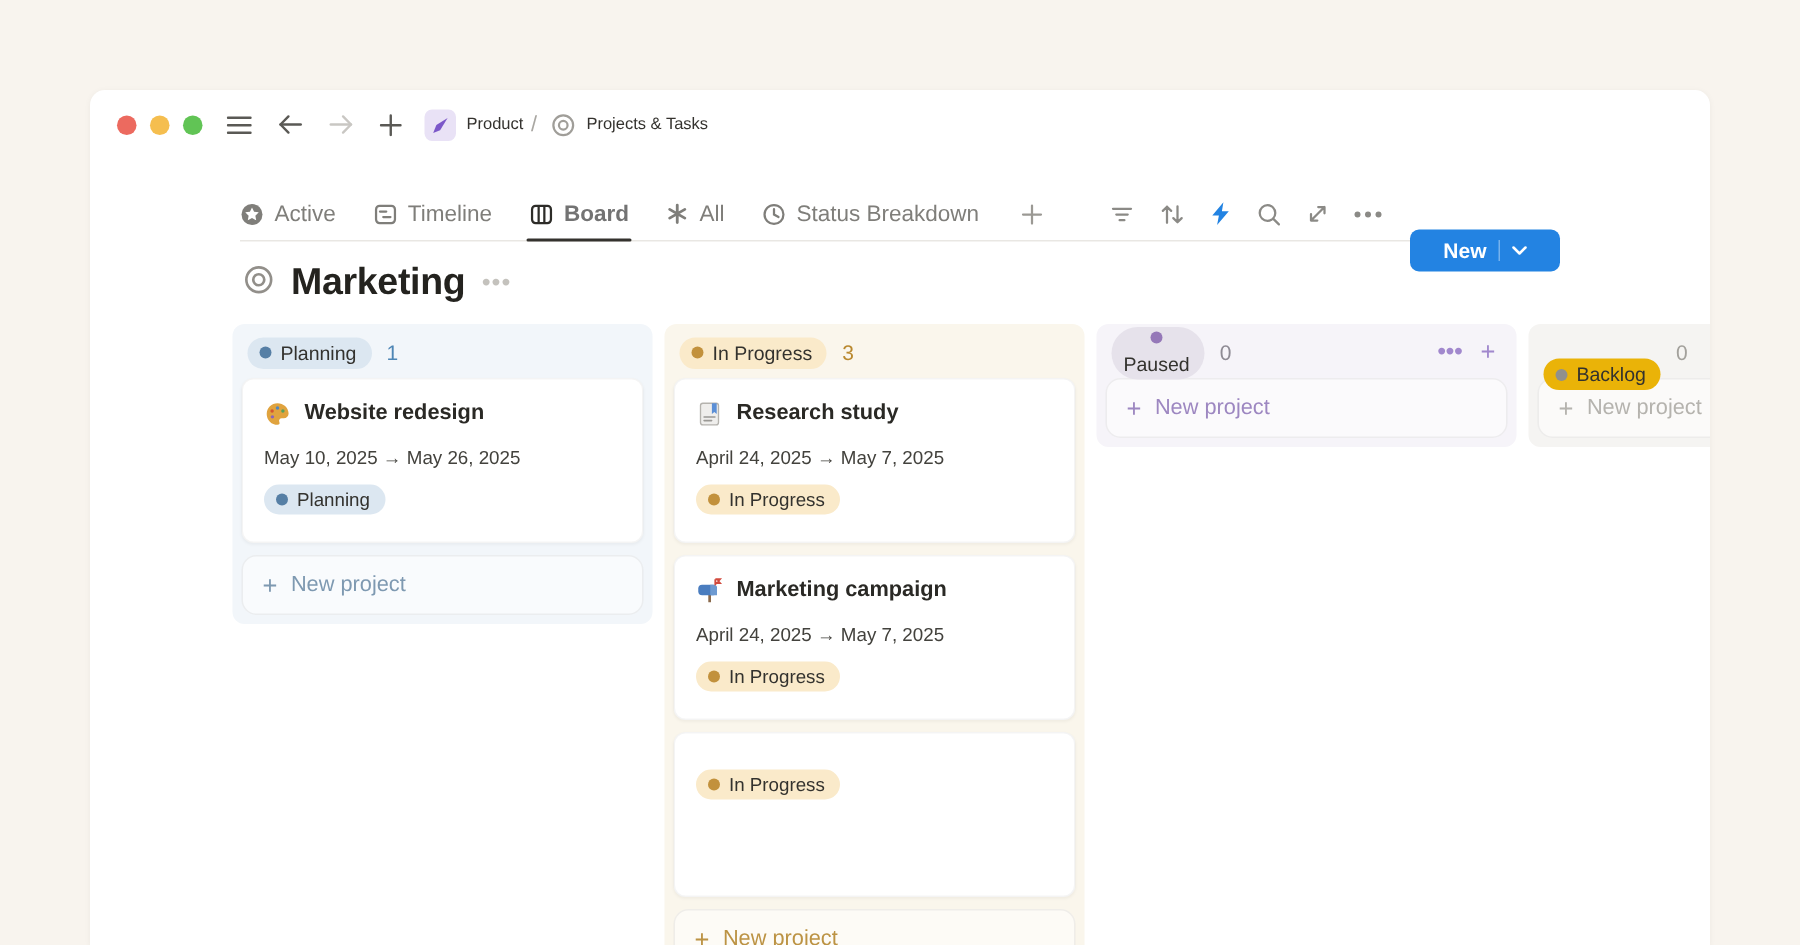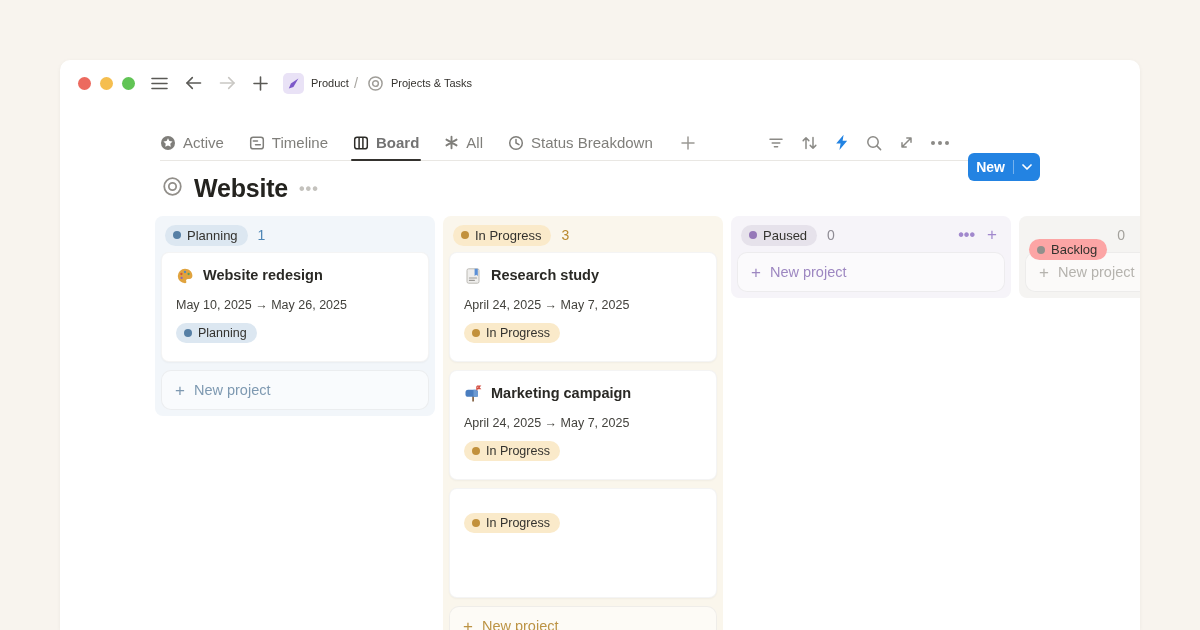--- a/index.html
+++ b/index.html
@@ -31,21 +31,21 @@
   
   .tabbar { margin:19px 100px 0 100px; height:36px; display:flex; align-items:center;
             border-bottom:1px solid #E9E7E3; position:relative; }
   .tabs { display:flex; align-items:center; gap:25px; height:100%; }
   .tab { display:flex; align-items:center; gap:7px; font-size:15px; color:#7F7E7A; height:100%; position:relative; cursor:default; }
   .tab.active { color:#737373; font-weight:700; }
   .tab.active::after { content:""; position:absolute; left:-2px; right:-2px; bottom:-1px; height:2.5px; background:#34322E; border-radius:2px; }
   .tab-plus { color:#9B9994; margin-left:3px; }
   .view-ctrls { margin-left:auto; display:flex; align-items:center; gap:17px; }
   .view-ctrls svg { display:block; }
-  .new-btn { display:flex; align-items:center; gap:8px; height:28px; padding:0 8px; background:#2383E2;
+  .new-btn { display:flex; align-items:center; gap:8px; height:28px; padding:0 22px; background:#2383E2;
              border:none; border-radius:6px; color:#fff; font-size:14px; font-weight:700; cursor:default;
              font-family:"Liberation Sans", sans-serif; margin-left:2px;margin-top:48px; }
   .new-btn .vdiv { width:1px; height:14px; background:rgba(255,255,255,.38); }
 
   
   .title-row { margin:13px 100px 0 102px; display:flex; align-items:center; gap:11px; }
   .page-title { font-size:25px; font-weight:700; color:#24231F; letter-spacing:-0.2px; }
   .title-more { color:#C4C2BD; font-size:16px; letter-spacing:1px; font-weight:700; }
 
   
@@ -55,22 +55,22 @@
   .col-inprogress { background:#FAF6EC; }
   .col-paused     { background:#F6F4F9; }
   .col-backlog    { background:#F5F4F2; }
 
   .col-header { display:flex; align-items:center; gap:10px; padding:4px 4px 8px 4px; height:30px; }
   .pill { display:inline-flex; align-items:center; gap:6px; border-radius:999px; padding:3px 10px 3px 8px;
           font-size:13px; color:#33322E; white-space:nowrap; }
   .pill .dot { width:8px; height:8px; border-radius:50%; flex:0 0 8px; }
   .col-planning .pill   { background:#DCE7F1; } .col-planning .dot   { background:#567FA5; }
   .col-inprogress .pill { background:#FAEACA; } .col-inprogress .dot { background:#C2913C; }
-  .col-paused .pill     { background:#E6E2EB; } .col-paused .dot     { background:#9578B8; }
-  .col-backlog .pill    { background:#fca5a5;margin-top:29px; } .col-backlog .dot    { background:#91908C; }
+  .col-paused .pill     { background:#E6E2EB;flex-direction:column; } .col-paused .dot     { background:#9578B8; }
+  .col-backlog .pill    { background:#eab308;margin-top:29px; } .col-backlog .dot    { background:#91908C; }
   .count { font-size:14px; }
   .col-planning .count   { color:#4E86B5; }
   .col-inprogress .count { color:#B9892F; }
   .col-paused .count     { color:#8E8B94; }
   .col-backlog .count    { color:#A3A19C; }
   .hdr-actions { margin-left:auto; display:flex; align-items:center; gap:12px; padding-right:4px;
                  color:#A188CD; font-size:16px; font-weight:700; }
   .hdr-actions .hplus { font-size:17px; font-weight:400; }
 
   .cards { display:flex; flex-direction:column; gap:8px;justify-content:center; }
@@ -230,21 +230,21 @@
     </div>
   </div>
 
   <div class="title-row">
     <span>
       <svg width="21" height="21" viewBox="0 0 16 16" fill="none" stroke="#928F8A" stroke-width="1.35">
           <circle cx="8" cy="8" r="6.3"></circle>
           <circle cx="8" cy="8" r="2.8"></circle>
         </svg>
     </span>
-    <span class="page-title">Website</span>
+    <span class="page-title">Marketing</span>
     <span class="title-more">•••</span>
   </div>
 
   <div class="board">
 
     <div class="column col-planning">
       <div class="col-header">
         <span class="pill">
             <span class="dot"></span>
             <span>Planning</span>

